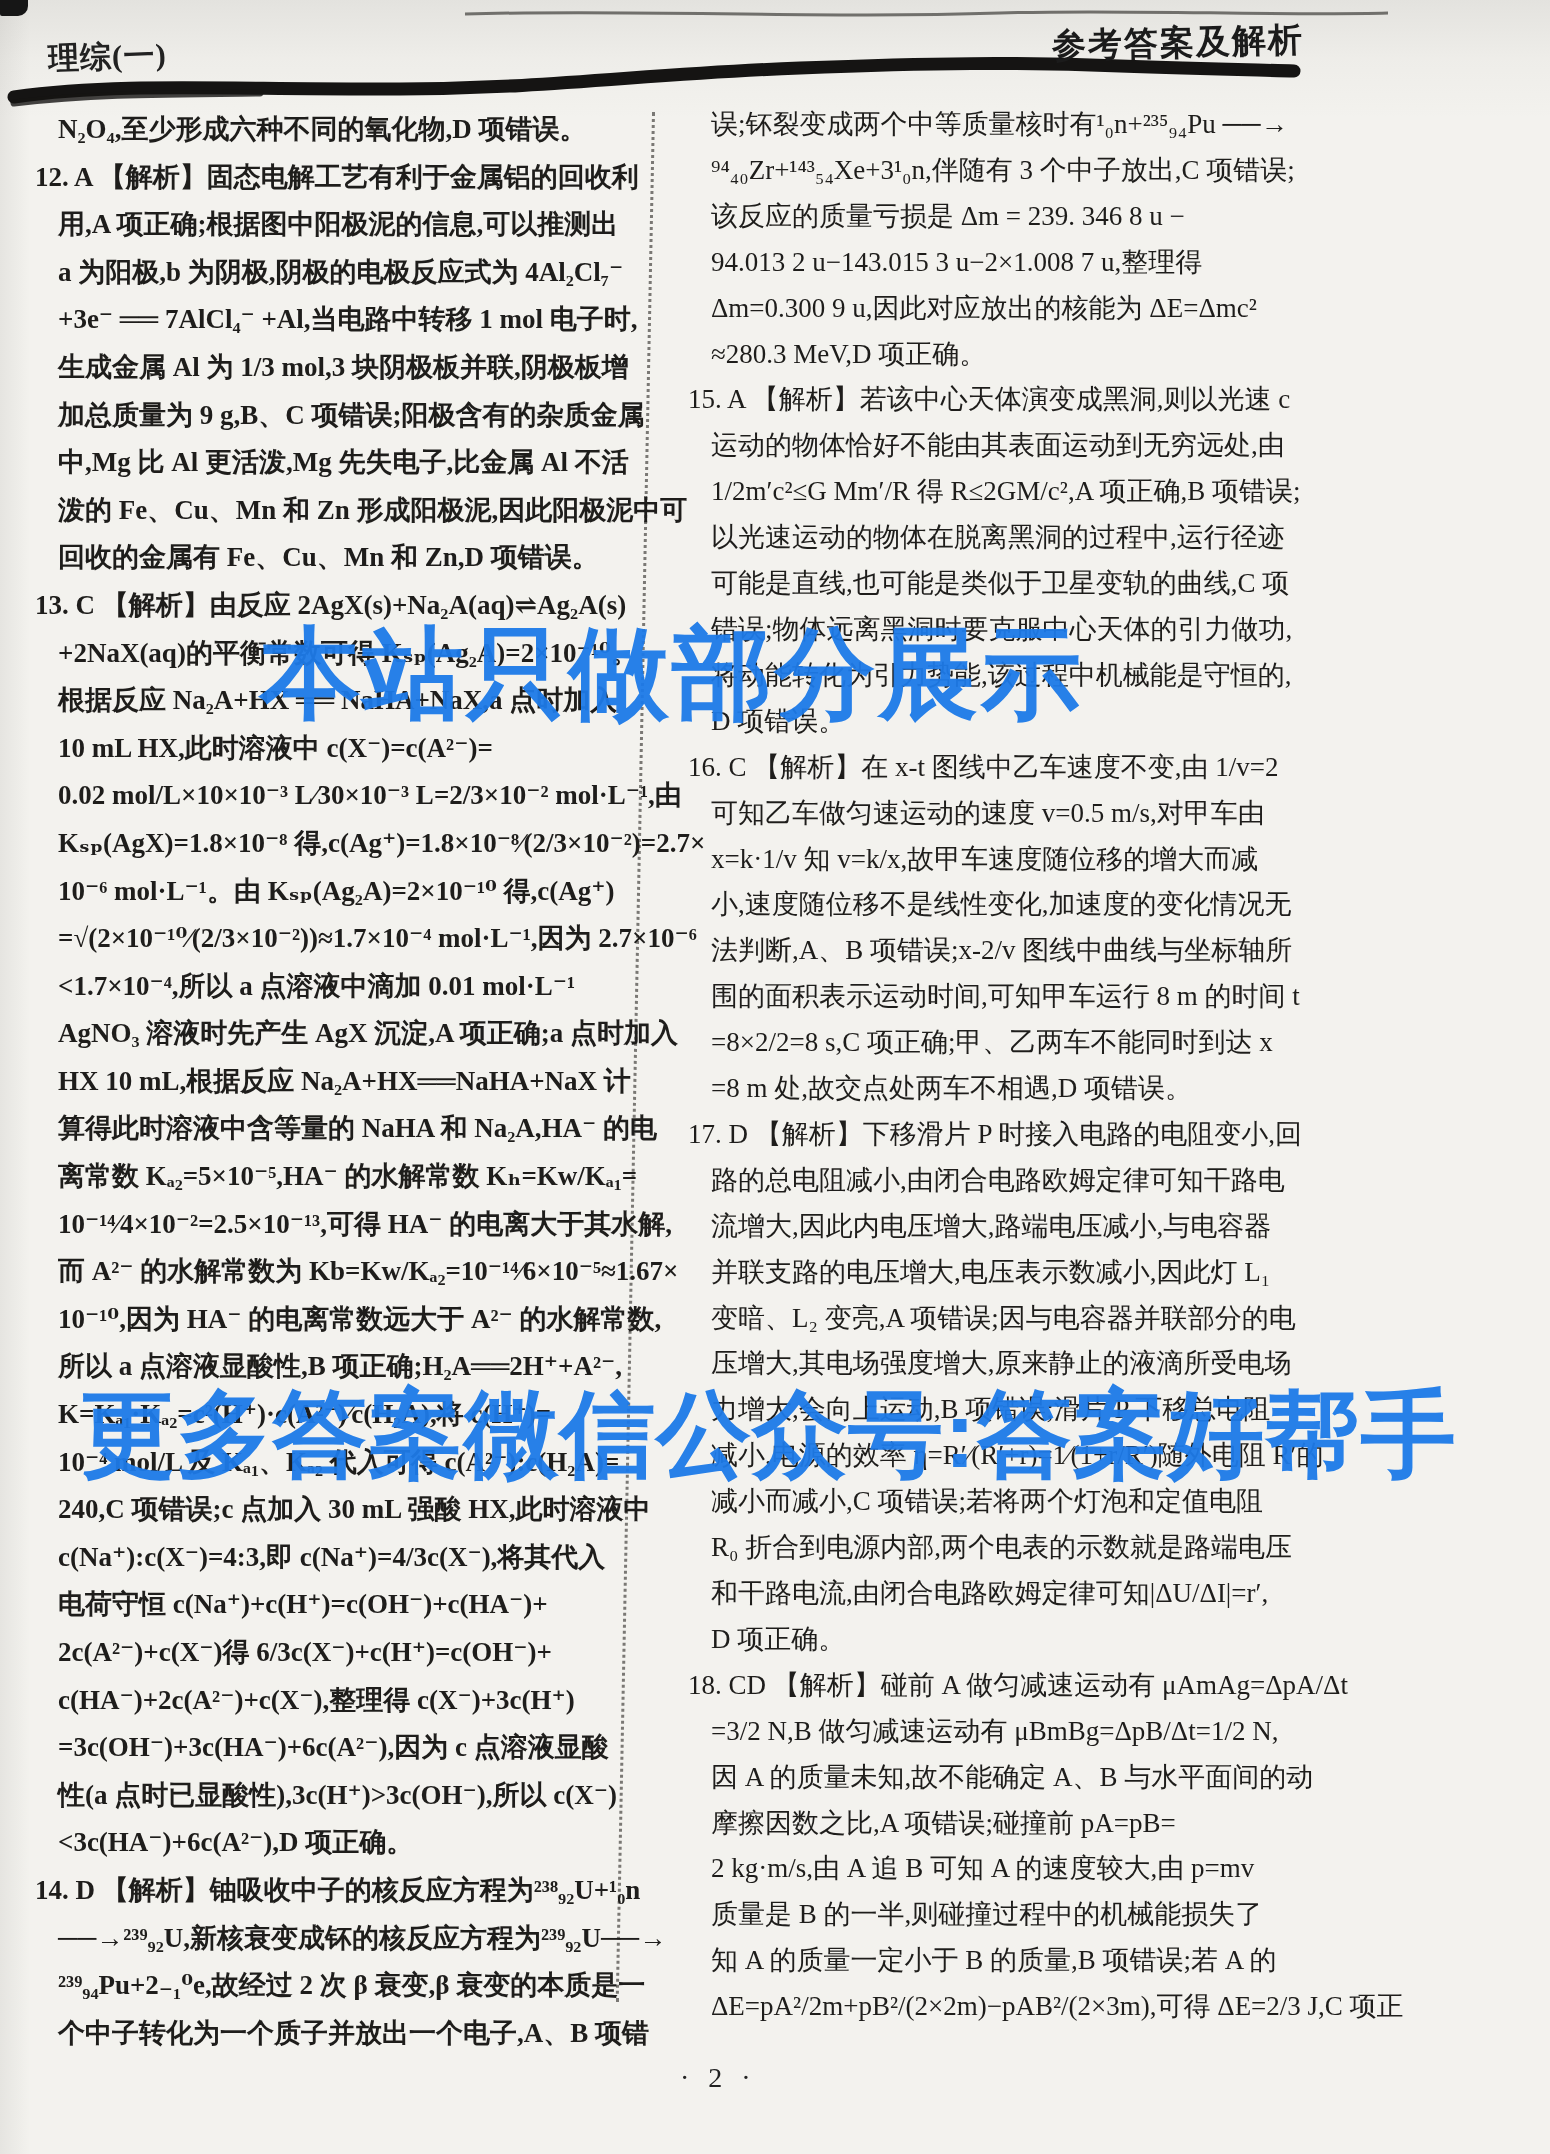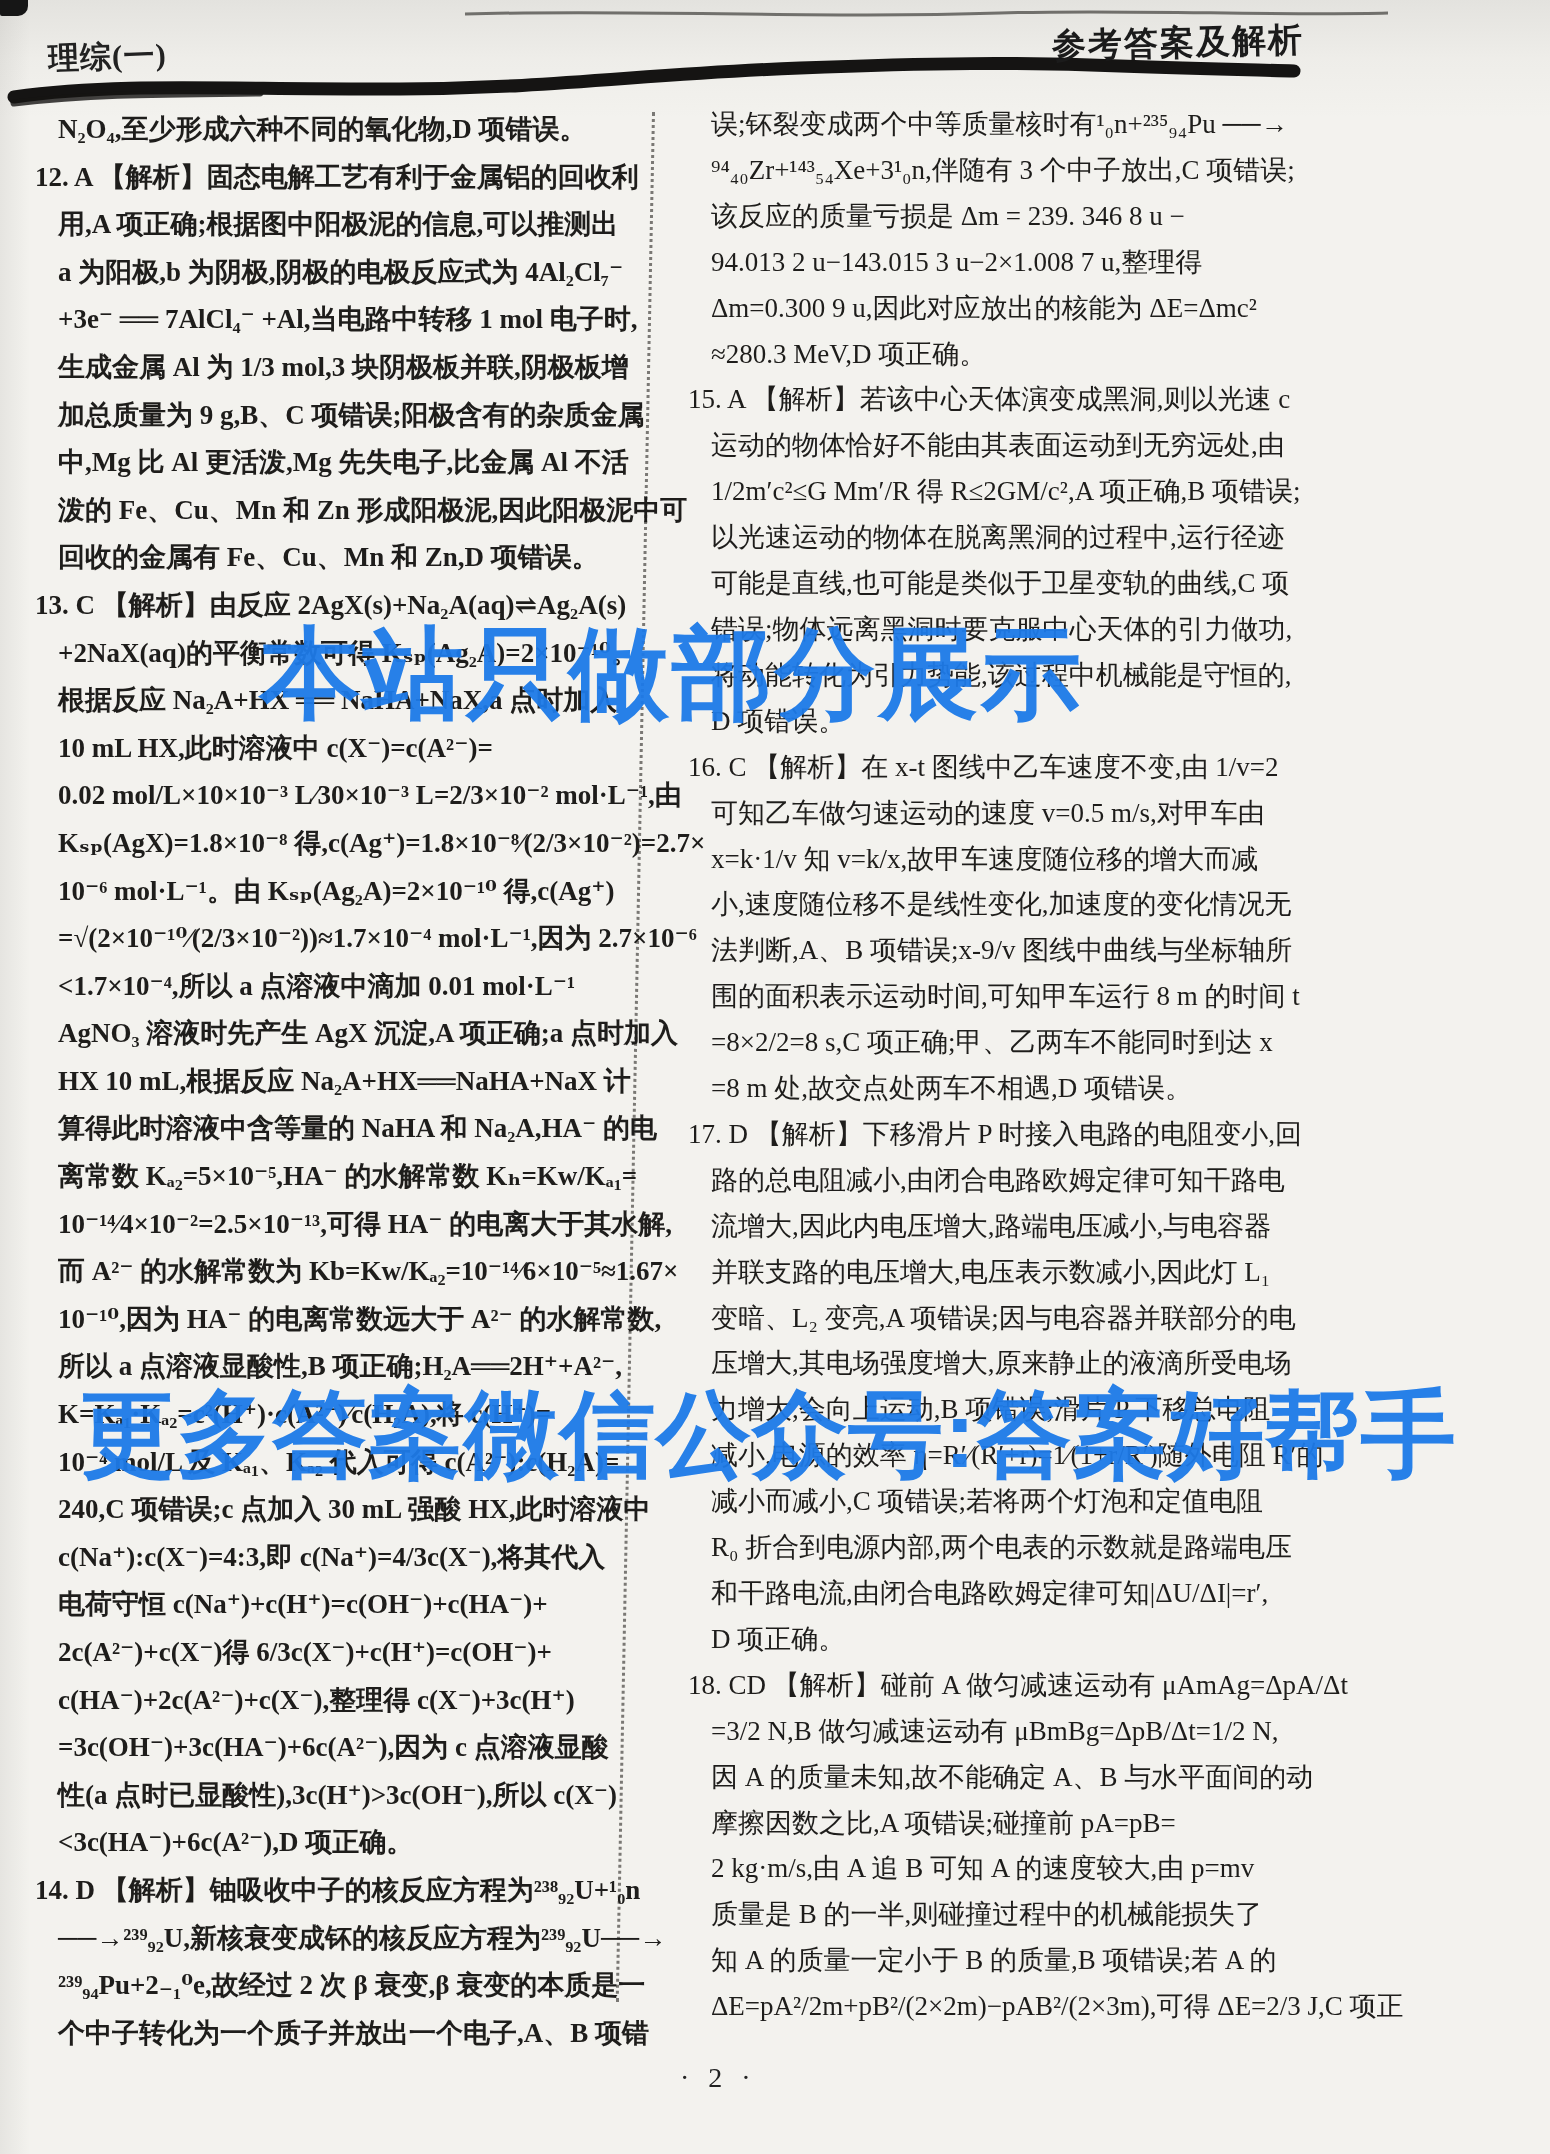--- a/index.html
+++ b/index.html
@@ -110,21 +110,21 @@
       <div class="ln in1">1/2m′c²≤G Mm′/R 得 R≤2GM/c²,A 项正确,B 项错误;</div>
       <div class="ln in1">以光速运动的物体在脱离黑洞的过程中,运行径迹</div>
       <div class="ln in1">可能是直线,也可能是类似于卫星变轨的曲线,C 项</div>
       <div class="ln in1">错误;物体远离黑洞时要克服中心天体的引力做功,</div>
       <div class="ln in1">将动能转化为引力势能,该过程中机械能是守恒的,</div>
       <div class="ln in1">D 项错误。</div>
       <div class="ln">16. C 【解析】在 x-t 图线中乙车速度不变,由 1/v=2</div>
       <div class="ln in1">可知乙车做匀速运动的速度 v=0.5 m/s,对甲车由</div>
       <div class="ln in1">x=k·1/v 知 v=k/x,故甲车速度随位移的增大而减</div>
       <div class="ln in1">小,速度随位移不是线性变化,加速度的变化情况无</div>
-      <div class="ln in1">法判断,A、B 项错误;x-9/v 图线中曲线与坐标轴所</div>
+      <div class="ln in1">法判断,A、B 项错误;x-2/v 图线中曲线与坐标轴所</div>
       <div class="ln in1">围的面积表示运动时间,可知甲车运行 8 m 的时间 t</div>
       <div class="ln in1">=8×2/2=8 s,C 项正确;甲、乙两车不能同时到达 x</div>
       <div class="ln in1">=8 m 处,故交点处两车不相遇,D 项错误。</div>
       <div class="ln">17. D 【解析】下移滑片 P 时接入电路的电阻变小,回</div>
       <div class="ln in1">路的总电阻减小,由闭合电路欧姆定律可知干路电</div>
       <div class="ln in1">流增大,因此内电压增大,路端电压减小,与电容器</div>
       <div class="ln in1">并联支路的电压增大,电压表示数减小,因此灯 L₁</div>
       <div class="ln in1">变暗、L₂ 变亮,A 项错误;因与电容器并联部分的电</div>
       <div class="ln in1">压增大,其电场强度增大,原来静止的液滴所受电场</div>
       <div class="ln in1">力增大,会向上运动,B 项错误;滑片 P 下移总电阻</div>

